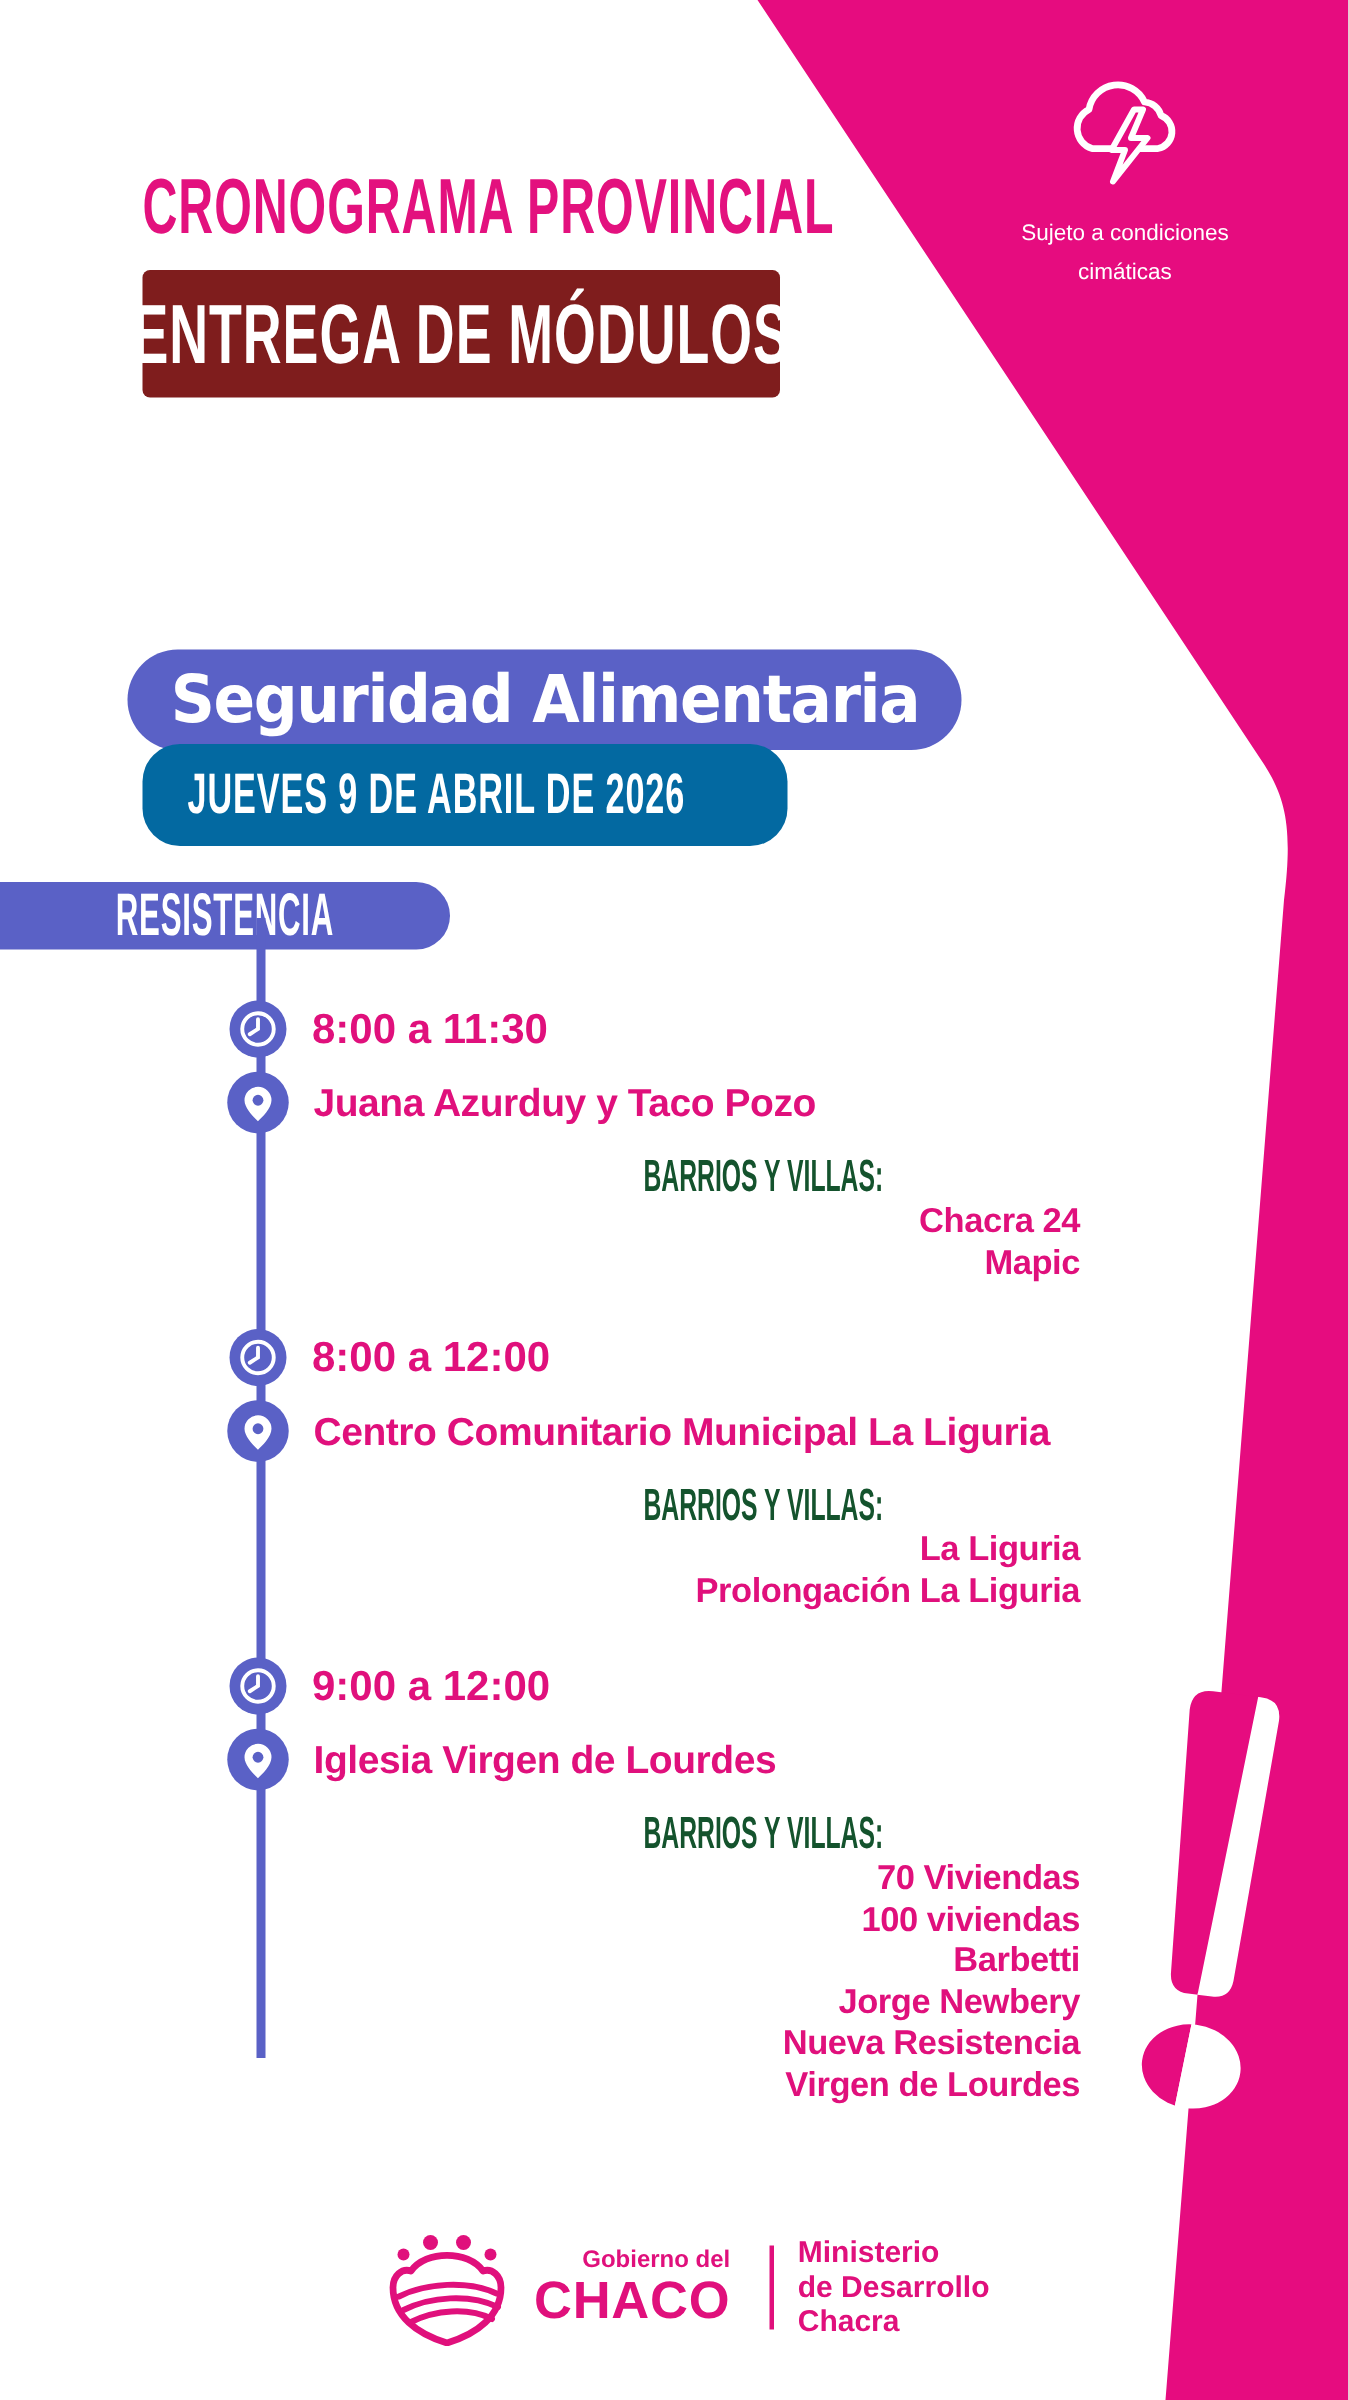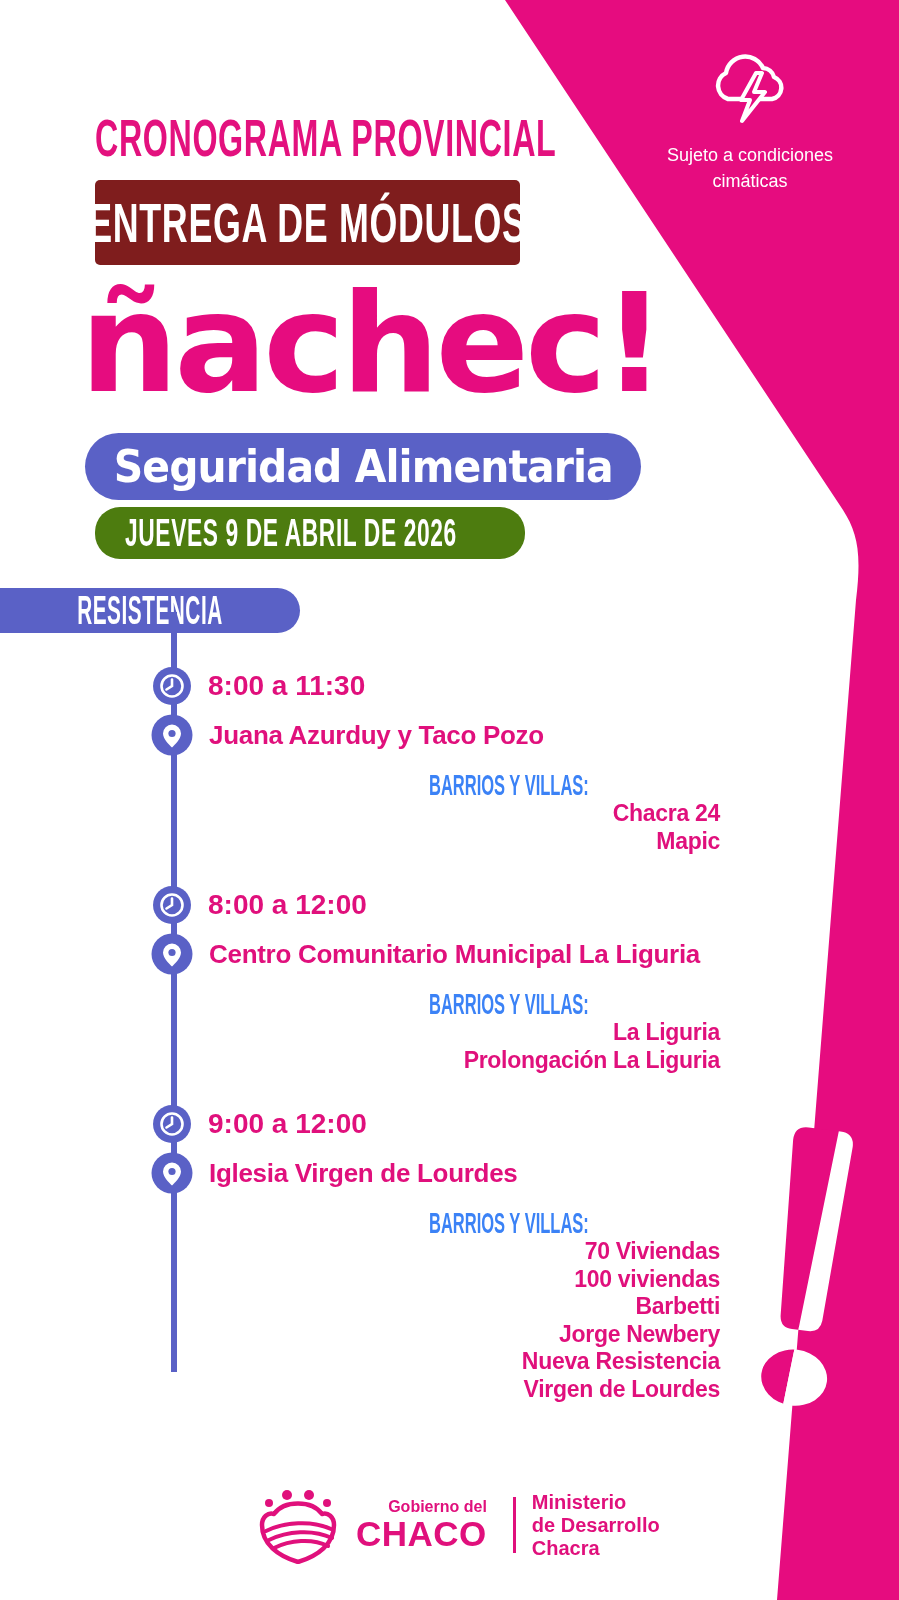--- a/index.html
+++ b/index.html
@@ -5,36 +5,36 @@
   html,body{margin:0;padding:0;background:#cfcfcf;}
   .poster{
     position:relative;width:899px;height:1600px;margin:0 auto;
     background:#ffffff;overflow:hidden;
     font-family:"Liberation Sans",sans-serif;
   }
   #bg-svg{position:absolute;left:0;top:0;z-index:0;}
 
   
   .weather{position:absolute;left:640px;top:40px;width:220px;z-index:2;text-align:center;color:#fff;}
-  .weather .wtxt{font-size:18px;line-height:26px;font-weight:400;margin-top:10px;}
+  .weather .wtxt{font-size:15px;line-height:26px;font-weight:400;margin-top:10px;}
 
   
   .kicker{position:absolute;left:95px;top:112px;color:#E3117E;font-weight:bold;font-size:52px;line-height:1;white-space:nowrap;}
   .kicker>span{display:inline-block;transform:scaleX(0.62);transform-origin:left center;letter-spacing:1px;}
   .subtitle-box{position:absolute;left:95px;top:180px;width:425px;height:85px;background:#7f1d1d;border-radius:5px;
     display:flex;align-items:center;justify-content:center;}
   .subtitle-box>span{display:inline-block;color:#fff;font-weight:bold;font-size:56px;white-space:nowrap;
     transform:scaleX(0.64);transform-origin:center;letter-spacing:1px;}
   .brand{position:absolute;left:80px;top:272px;color:#E60C7F;font-family:"DejaVu Sans",sans-serif;
     font-weight:bold;font-size:138px;line-height:1.05;letter-spacing:-4px;white-space:nowrap;}
   .tagline-pill{position:absolute;left:85px;top:433px;width:556px;height:67px;background:#5A61C6;border-radius:34px;
     display:flex;align-items:center;justify-content:center;}
   .tagline-pill>span{color:#fff;font-weight:bold;font-size:44px;white-space:nowrap;letter-spacing:-1px;
     font-family:"DejaVu Sans",sans-serif;transform:scaleX(.93);}
-  .date-pill{position:absolute;left:95px;top:507px;width:430px;height:52px;background:#4d7c0f;border-radius:25px;
+  .date-pill{position:absolute;left:95px;top:496px;width:430px;height:68px;background:#0369a1;border-radius:25px;
     display:flex;align-items:center;padding-left:20px;box-sizing:border-box;}
   .date-pill .dtxt{display:inline-block;color:#fff;font-weight:bold;font-size:38px;white-space:nowrap;
     transform:scaleX(0.60);transform-origin:left center;margin-left:10px;letter-spacing:1px;}
 
   
   .city-bar{position:absolute;left:0;top:588px;width:300px;height:45px;background:#5A61C6;
     border-radius:0 23px 23px 0;display:flex;align-items:flex-end;justify-content:center;}
   .city-bar>span{display:inline-block;color:#fff;font-weight:bold;font-size:40px;white-space:nowrap;
     transform:scaleX(0.52);transform-origin:center;letter-spacing:1px;}
 
@@ -43,21 +43,21 @@
   .events{position:absolute;left:0;top:664px;width:720px;z-index:2;text-align:right;}
   .event{margin-bottom:28px;}
   .row{display:flex;align-items:center;}
   .time-row{height:44px;}
   .loc-row{height:46px;margin-top:4px;}
   .tl-icon{width:40px;height:40px;margin-left:152px;flex:0 0 auto;}
   .pin-sz{width:42px;height:42px;margin-left:151px;}
   .time-text{margin-left:16px;color:#E0107C;font-weight:bold;font-size:28px;letter-spacing:0;white-space:nowrap;}
   .loc-text{margin-left:16px;color:#E0107C;font-weight:bold;font-size:26px;letter-spacing:-0.3px;white-space:nowrap;}
   .barrios{margin-left:206px;margin-top:12px;}
-  .blabel{color:#3b82f6;font-weight:bold;font-size:30px;line-height:30px;white-space:nowrap;}
+  .blabel{color:#14532d;font-weight:bold;font-size:30px;line-height:30px;white-space:nowrap;}
   .blabel>span{display:inline-block;transform:scaleX(0.55);transform-origin:left center;}
   .barrio{color:#E0107C;font-weight:bold;font-size:23px;line-height:27.5px;letter-spacing:-0.3px;white-space:nowrap;}
 
   
   .footer{position:absolute;left:252px;top:1486px;display:flex;align-items:center;z-index:2;}
   .gov{margin-left:12px;display:flex;flex-direction:column;}
   .gov-small{color:#E0107C;font-weight:bold;font-size:16px;line-height:18px;text-align:right;}
   .gov-name{color:#E0107C;font-weight:bold;font-size:35px;line-height:36px;letter-spacing:0.5px;}
   .fdivider{width:3px;height:56px;background:#E0107C;margin:0 16px 0 26px;}
   .ministry{color:#E0107C;font-weight:bold;font-size:20px;line-height:23px;}
@@ -101,21 +101,20 @@
       <div>cimáticas</div>
     </div>
   </div>
 
   <div class="kicker">
     <span>CRONOGRAMA PROVINCIAL</span>
   </div>
   <div class="subtitle-box">
     <span>ENTREGA DE MÓDULOS</span>
   </div>
-  <div class="brand">ñachec!</div>
   <div class="tagline-pill">
     <span>Seguridad Alimentaria</span>
   </div>
   <div class="date-pill">
     <svg width="32" height="32" viewBox="0 0 32 32">
       <rect x="3" y="6" width="26" height="23" rx="4" fill="none" stroke="#ffffff" stroke-width="3"></rect>
       <path d="M10,2.5 V9 M22,2.5 V9" stroke="#ffffff" stroke-width="3" stroke-linecap="round"></path>
       <path d="M9,16 H15 M18,16 H24 M9,22 H15" stroke="#ffffff" stroke-width="3" stroke-linecap="round"></path>
     </svg>
     <span class="dtxt">JUEVES 9 DE ABRIL DE 2026</span>

